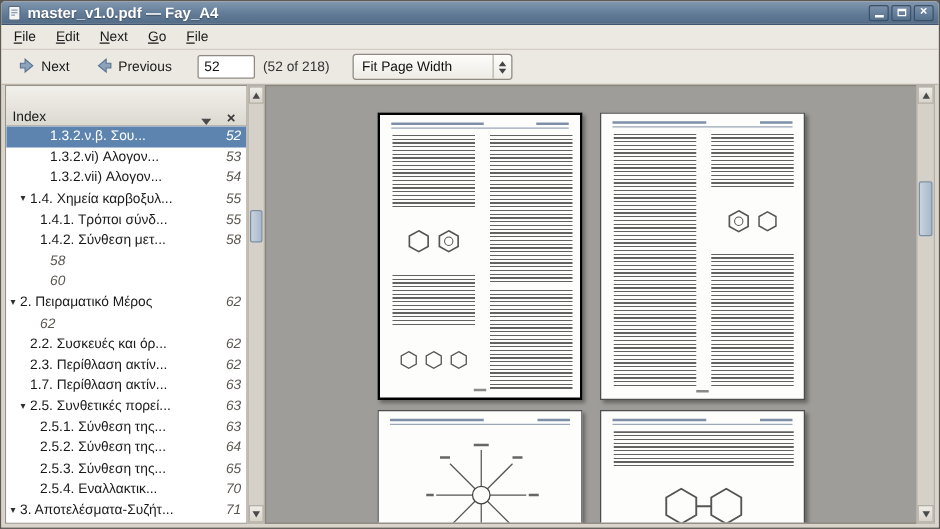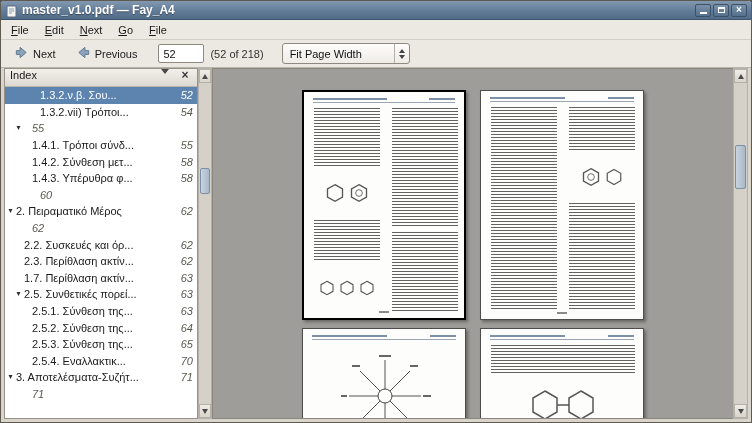--- a/index.html
+++ b/index.html
@@ -40,22 +40,22 @@
   .spin { width:15px; height:100%; border-left:1px solid #b5b1a8; display:flex; flex-direction:column;
     align-items:center; justify-content:center; gap:2px; }
   .tri-up-s { width:0; height:0; border-left:3px solid transparent; border-right:3px solid transparent; border-bottom:4px solid #444; }
   .tri-dn-s { width:0; height:0; border-left:3px solid transparent; border-right:3px solid transparent; border-top:4px solid #444; }
 
   
   .content { flex:1; display:flex; overflow:hidden; padding:0 3px 3px; background:#d9d5cd; }
 
   
   .sidebar { width:194px; flex:none; display:flex; flex-direction:column; border:1px solid #989388; background:#fff; }
-  .sidebar-header { height:18px; flex:none; background:linear-gradient(180deg,#f2f0ea,#dcd9d1);
-    border-bottom:1px solid #b9b5ac; display:flex; align-items:flex-start; padding:0 5px; gap:6px; }
+  .sidebar-header { height:32px; flex:none; background:linear-gradient(180deg,#f2f0ea,#dcd9d1);
+    border-bottom:1px solid #b9b5ac; display:flex; align-items:flex-end; padding:0 5px; gap:6px; }
   .sidebar-header .sh-title { flex:1; font-size:11px; color:#1a1a1a; }
   .sh-chevron { width:14px; display:flex; justify-content:center; cursor:default; }
   .tri-dn { width:0; height:0; border-left:4px solid transparent; border-right:4px solid transparent; border-top:5px solid #4a4a4a; }
   .sh-close { width:14px; text-align:center; font-size:12px; font-weight:bold; color:#3a3a3a; line-height:1; cursor:default; }
   .tree { flex:1; overflow:hidden; background:#fff; }
   .tree-row { display:flex; align-items:center; height:16.6px; font-size:11px; cursor:default; }
   .expander { width:11px; flex:none; font-size:8px; color:#2f2f2f; text-align:center; line-height:1; }
   .tree-label { flex:1; min-width:0; overflow:hidden; white-space:nowrap; color:#1a1a1a; }
   .tree-page { flex:none; font-style:italic; color:#5a5750; padding:0 4px 0 8px; }
   .tree-row.selected { background:#5c84ae; }
@@ -176,40 +176,45 @@
         <span class="sh-close">×</span>
       </div>
       <div class="tree">
           <div class="tree-row selected">
             <span class="expander" style="margin-left:24px"></span>
             <span class="tree-label">1.3.2.ν.β. Σου...</span>
             <span class="tree-page">52</span>
           </div>
           <div class="tree-row">
             <span class="expander" style="margin-left:24px"></span>
-            <span class="tree-label">1.3.2.vii) Τρόποι...</span>
+            <span class="tree-label">1.3.2.vi) Αλογον...</span>
+            <span class="tree-page">53</span>
+          </div>
+          <div class="tree-row">
+            <span class="expander" style="margin-left:24px"></span>
+            <span class="tree-label">1.3.2.vii) Αλογον...</span>
             <span class="tree-page">54</span>
           </div>
           <div class="tree-row">
             <span class="expander" style="margin-left:8px">▾</span>
+            <span class="tree-label">1.4. Χημεία καρβοξυλ...</span>
             <span class="tree-page">55</span>
           </div>
           <div class="tree-row">
             <span class="expander" style="margin-left:16px"></span>
             <span class="tree-label">1.4.1. Τρόποι σύνδ...</span>
             <span class="tree-page">55</span>
           </div>
           <div class="tree-row">
             <span class="expander" style="margin-left:16px"></span>
             <span class="tree-label">1.4.2. Σύνθεση μετ...</span>
             <span class="tree-page">58</span>
           </div>
           <div class="tree-row">
             <span class="expander" style="margin-left:16px"></span>
-            <span class="tree-label">1.4.3. Υπέρυθρα φ...</span>
             <span class="tree-page">58</span>
           </div>
           <div class="tree-row">
             <span class="expander" style="margin-left:16px"></span>
             <span class="tree-page">60</span>
           </div>
           <div class="tree-row">
             <span class="expander" style="margin-left:0px">▾</span>
             <span class="tree-label">2. Πειραματικό Μέρος</span>
             <span class="tree-page">62</span>

